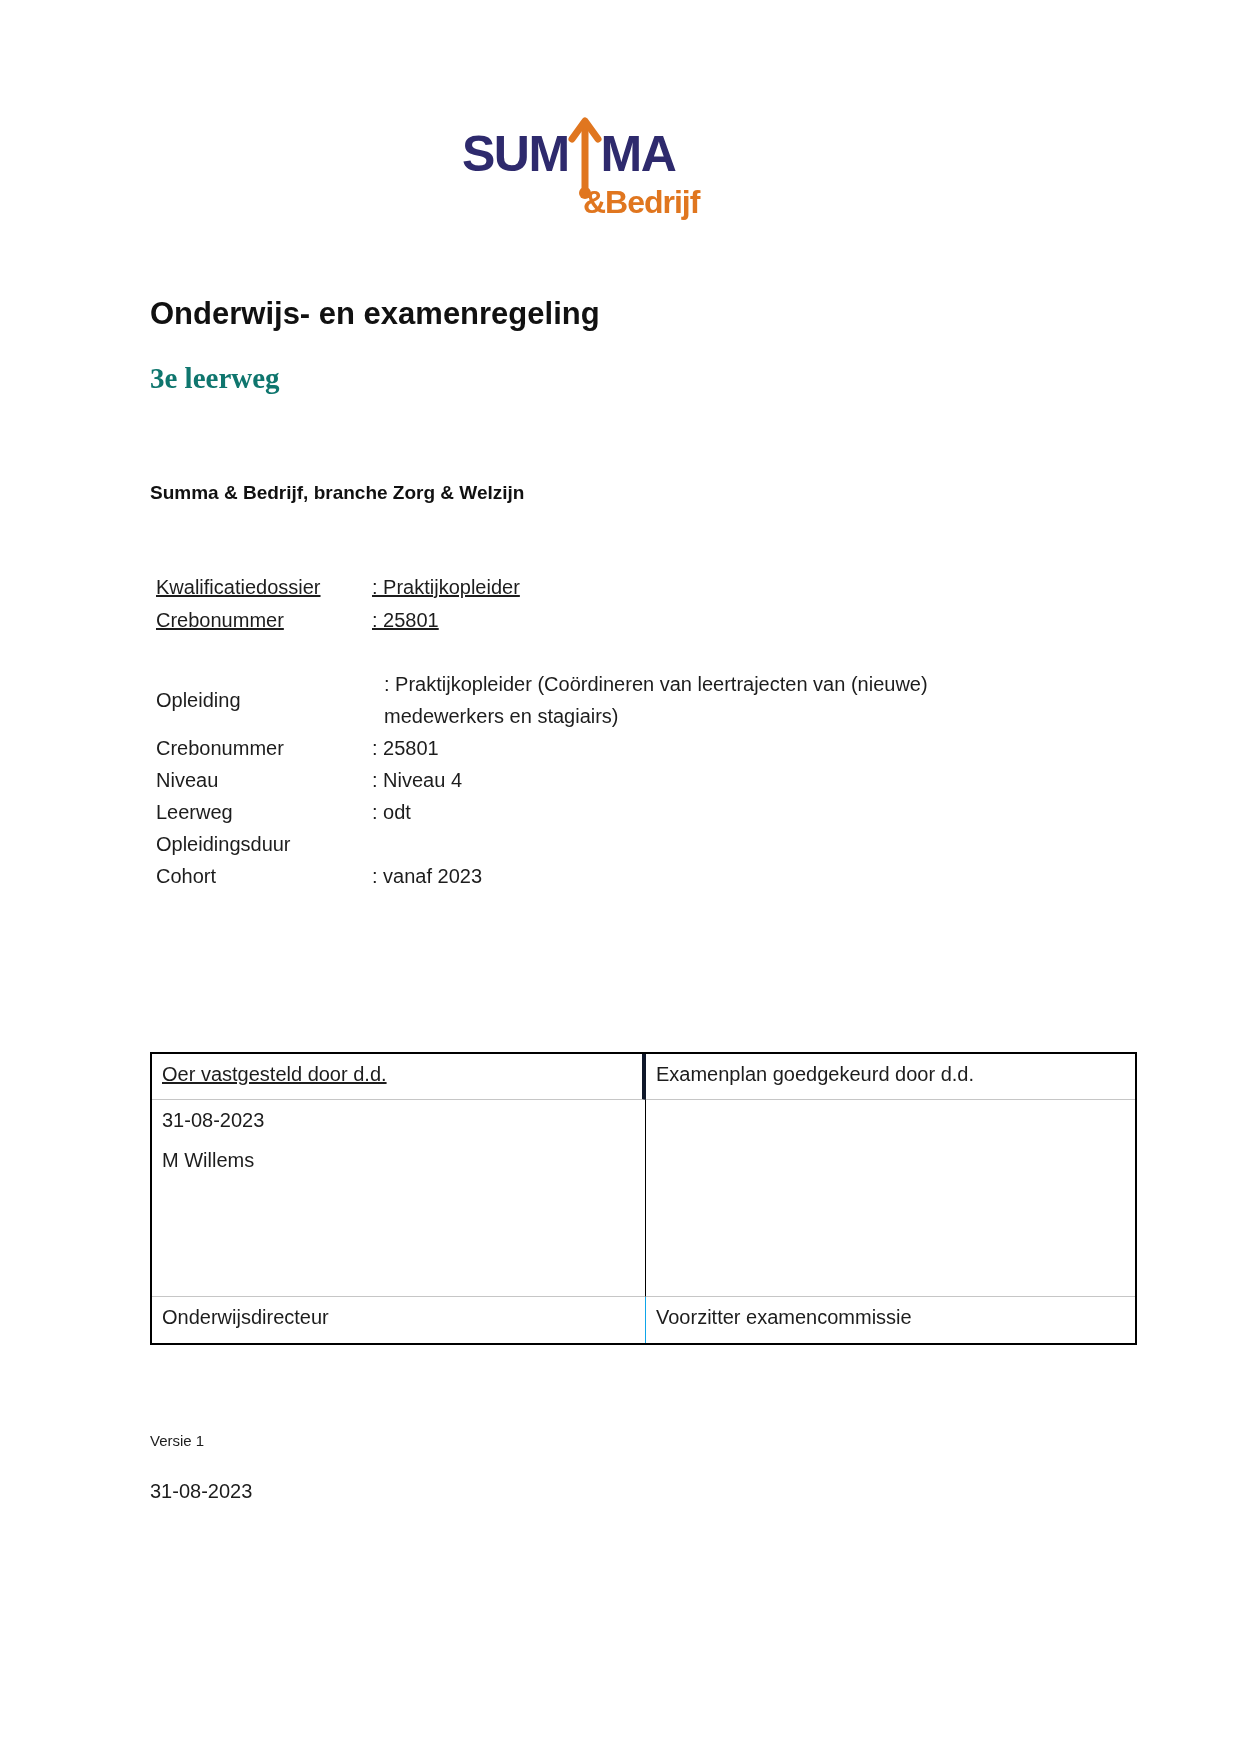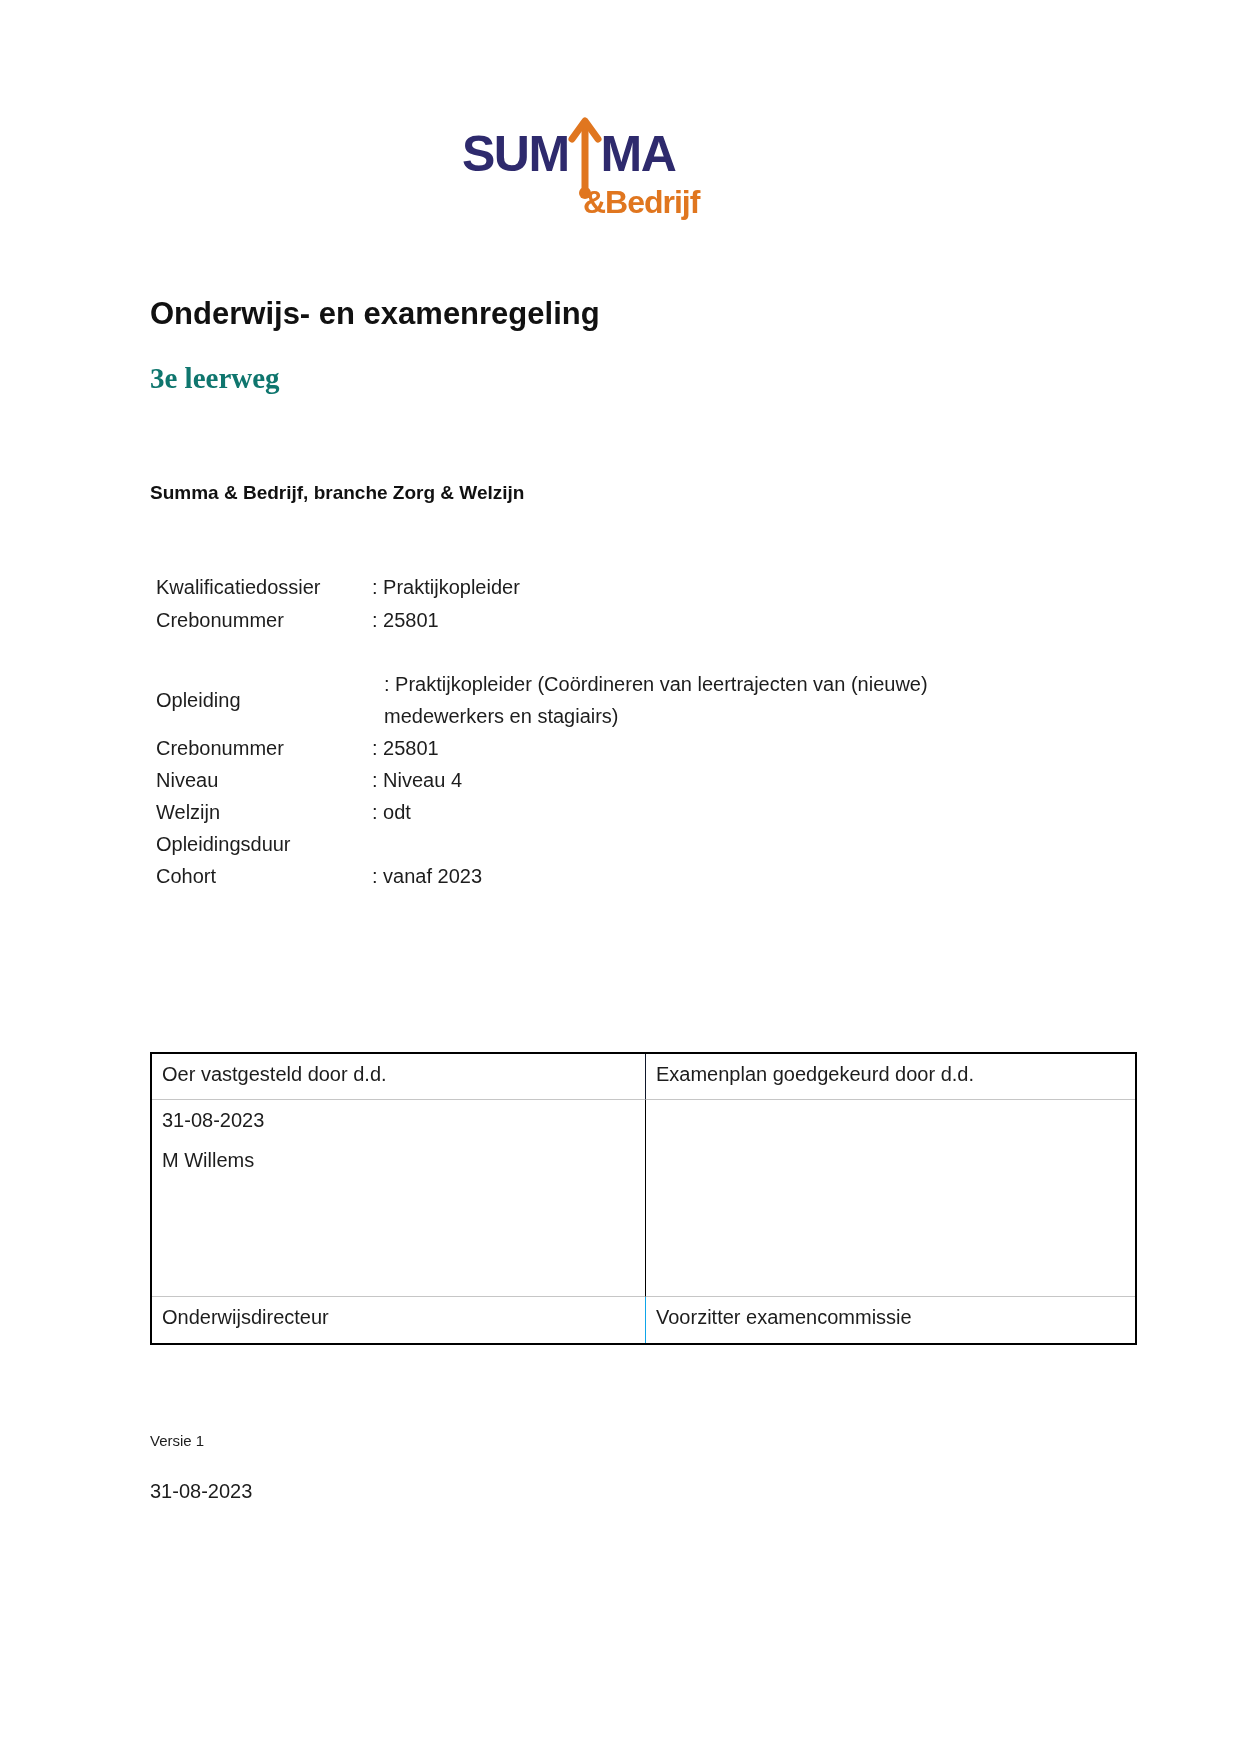--- a/index.html
+++ b/index.html
@@ -30,38 +30,38 @@
 
   
   .title1 { position:absolute; left:150px; top:296px; font-size:31px; font-weight:700; color:#111; }
   .title2 { position:absolute; left:150px; top:362px; font-size:29px; font-weight:700; color:#0f766e;font-family:Liberation Serif, serif; }
   .branche { position:absolute; left:150px; top:482px; font-size:19px; font-weight:700; color:#111; }
 
   
   .kv { position:absolute; left:156px; font-size:20px; }
   .kv-row { display:grid; grid-template-columns:216px 1fr; align-items:start; }
   .group1 { top:571px; }
-  .group1 .kv-row { line-height:33px; }
+  .group1 .kv-row { line-height:33px;text-decoration:underline; }
   .group2 { top:668px; }
   .group2 .kv-row { line-height:32px; }
   .kv-row.two-line { align-items:center; min-height:64px;gap:12px; }
   .kv-row.two-line .kv-value { width:560px; }
 
   
   .approval {
     position:absolute; top:1052px; left:150px;
     width:987px; height:293px;
     border:2px solid #000;
     display:grid;
     grid-template-columns:494px 1fr;
     grid-template-rows:46px 197px 1fr;
     font-size:20px;
   }
   .cell { padding:9px 12px 0 10px; }
-  .h-left  { border-right:1px solid #0f172a; border-bottom:1px solid #c6c6c6; }
+  .h-left  { border-right:4px solid #0f172a; border-bottom:1px solid #c6c6c6;text-decoration:underline; }
   .h-right { border-bottom:1px solid #c6c6c6; }
   .b-left  { border-right:1px solid #000; border-bottom:1px solid #c6c6c6; }
   .b-right { border-bottom:1px solid #c6c6c6; }
   .f-left  { border-right:1px solid #0ea5e9; }
   .b-left p { margin:0 0 17px 0; }
 
   
   .versie { position:absolute; left:150px; top:1432px; font-size:15px; }
   .versie-date { position:absolute; left:150px; top:1480px; font-size:20px; }
 </style>
@@ -105,21 +105,21 @@
     </div>
     <div class="kv-row">
       <span class="kv-label">Crebonummer</span>
       <span class="kv-value">: 25801</span>
     </div>
     <div class="kv-row">
       <span class="kv-label">Niveau</span>
       <span class="kv-value">: Niveau 4</span>
     </div>
     <div class="kv-row">
-      <span class="kv-label">Welzijn</span>
+      <span class="kv-label">Leerweg</span>
       <span class="kv-value">: odt</span>
     </div>
     <div class="kv-row">
       <span class="kv-label">Opleidingsduur</span>
     </div>
     <div class="kv-row">
       <span class="kv-label">Cohort</span>
       <span class="kv-value">: vanaf 2023</span>
     </div>
   </div>

